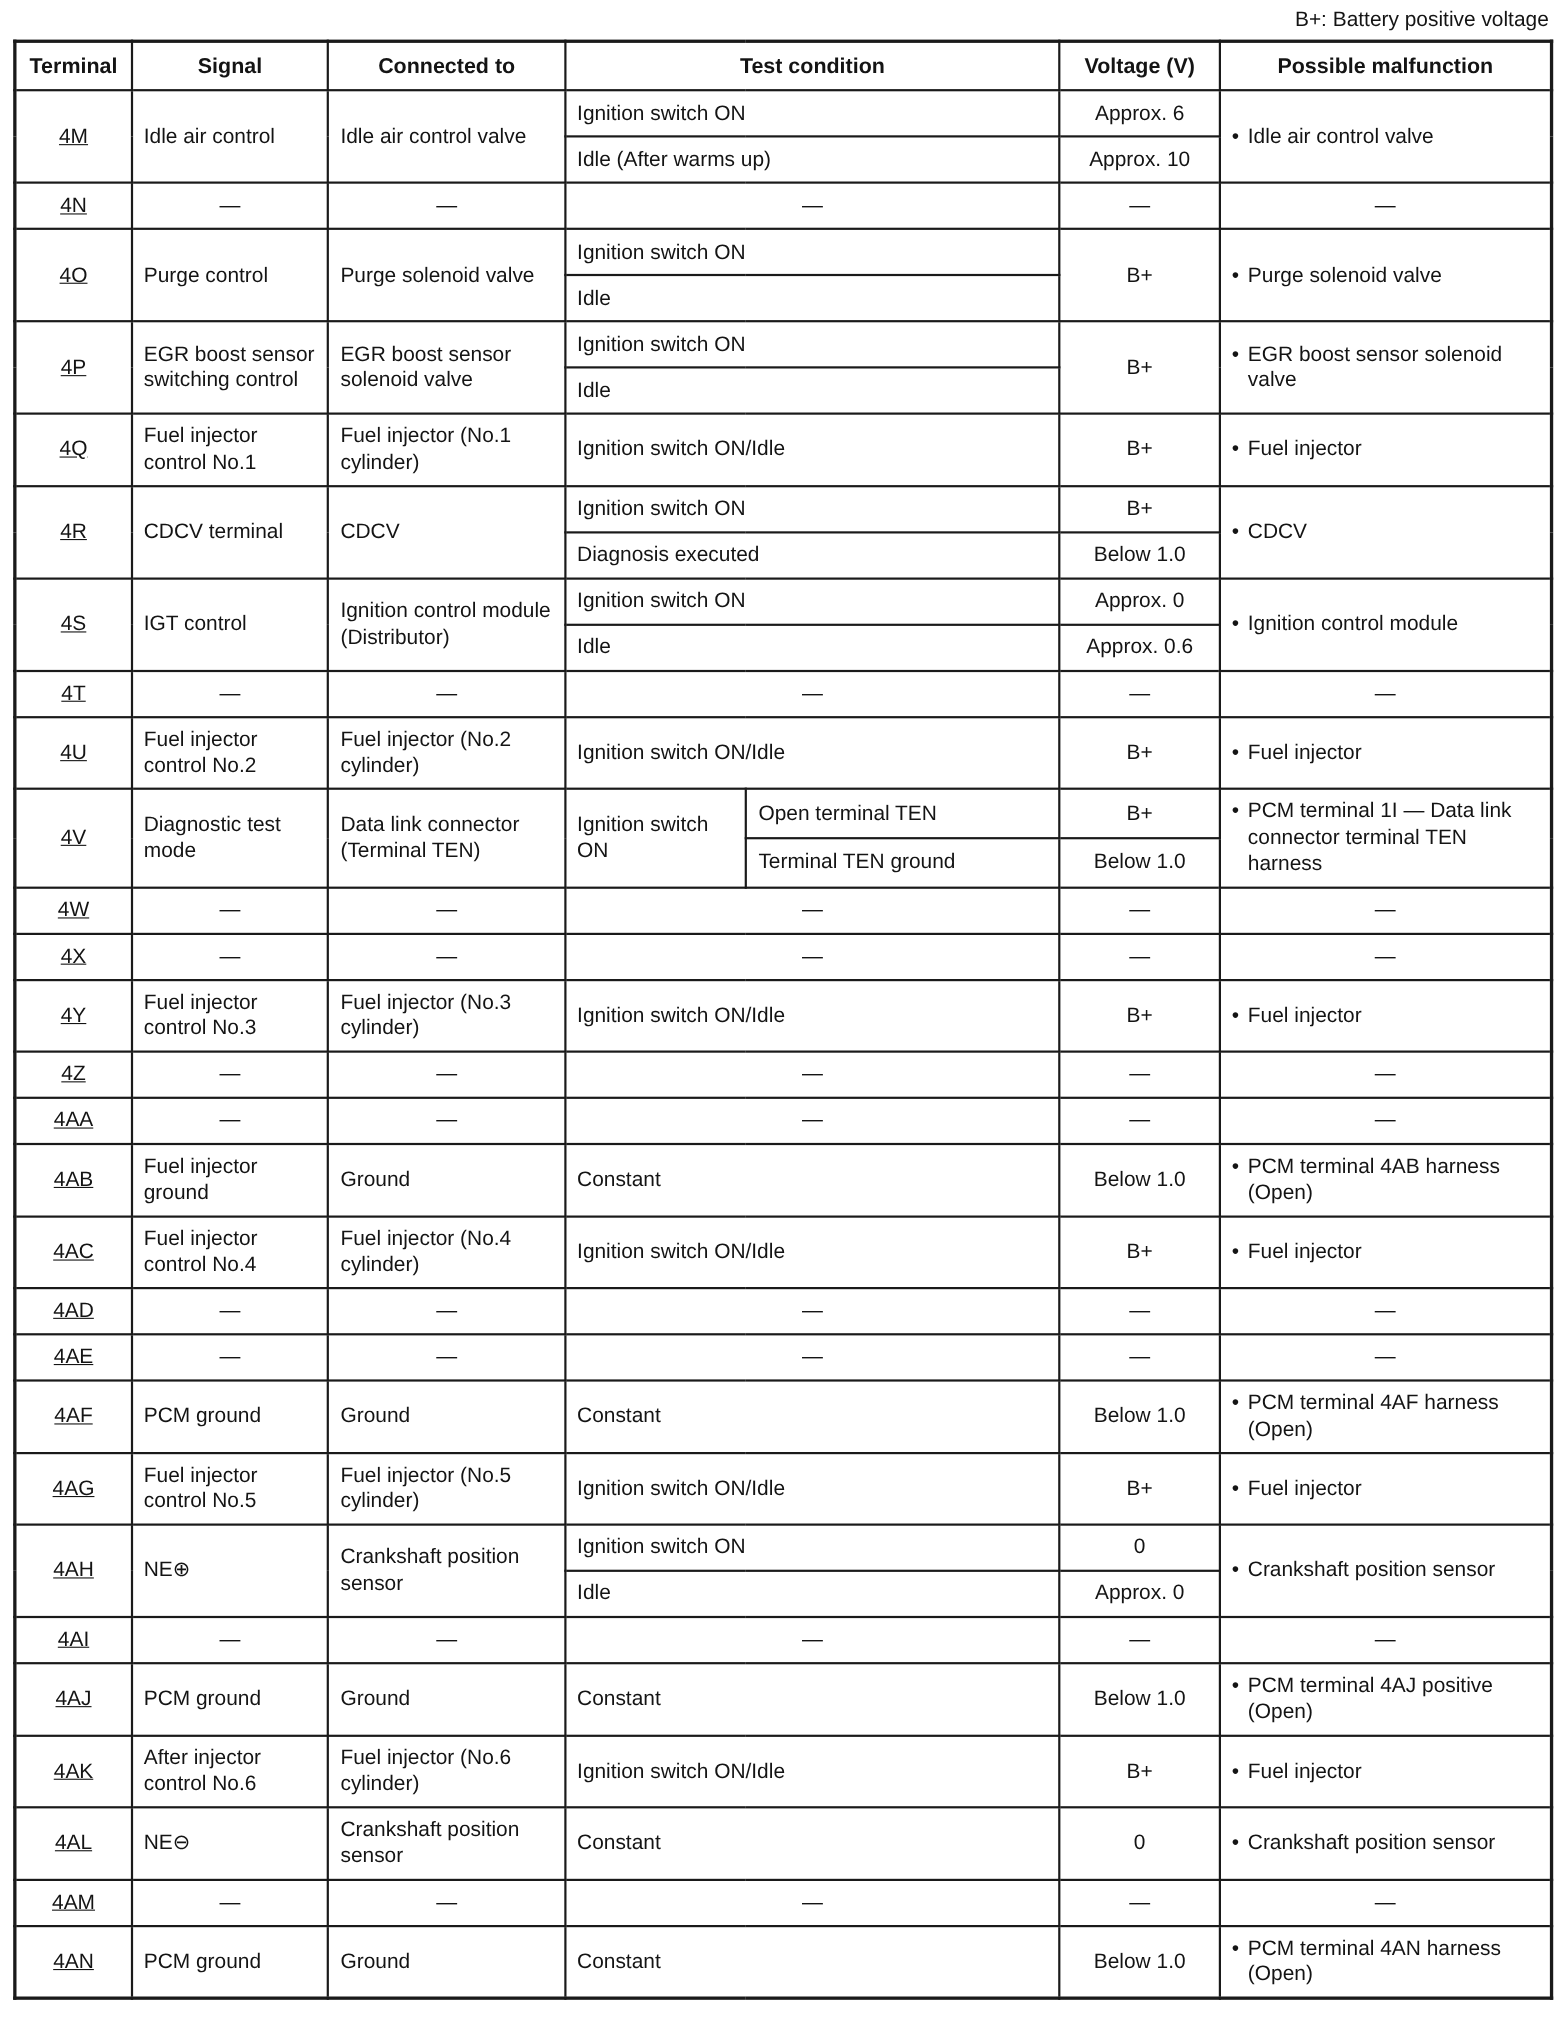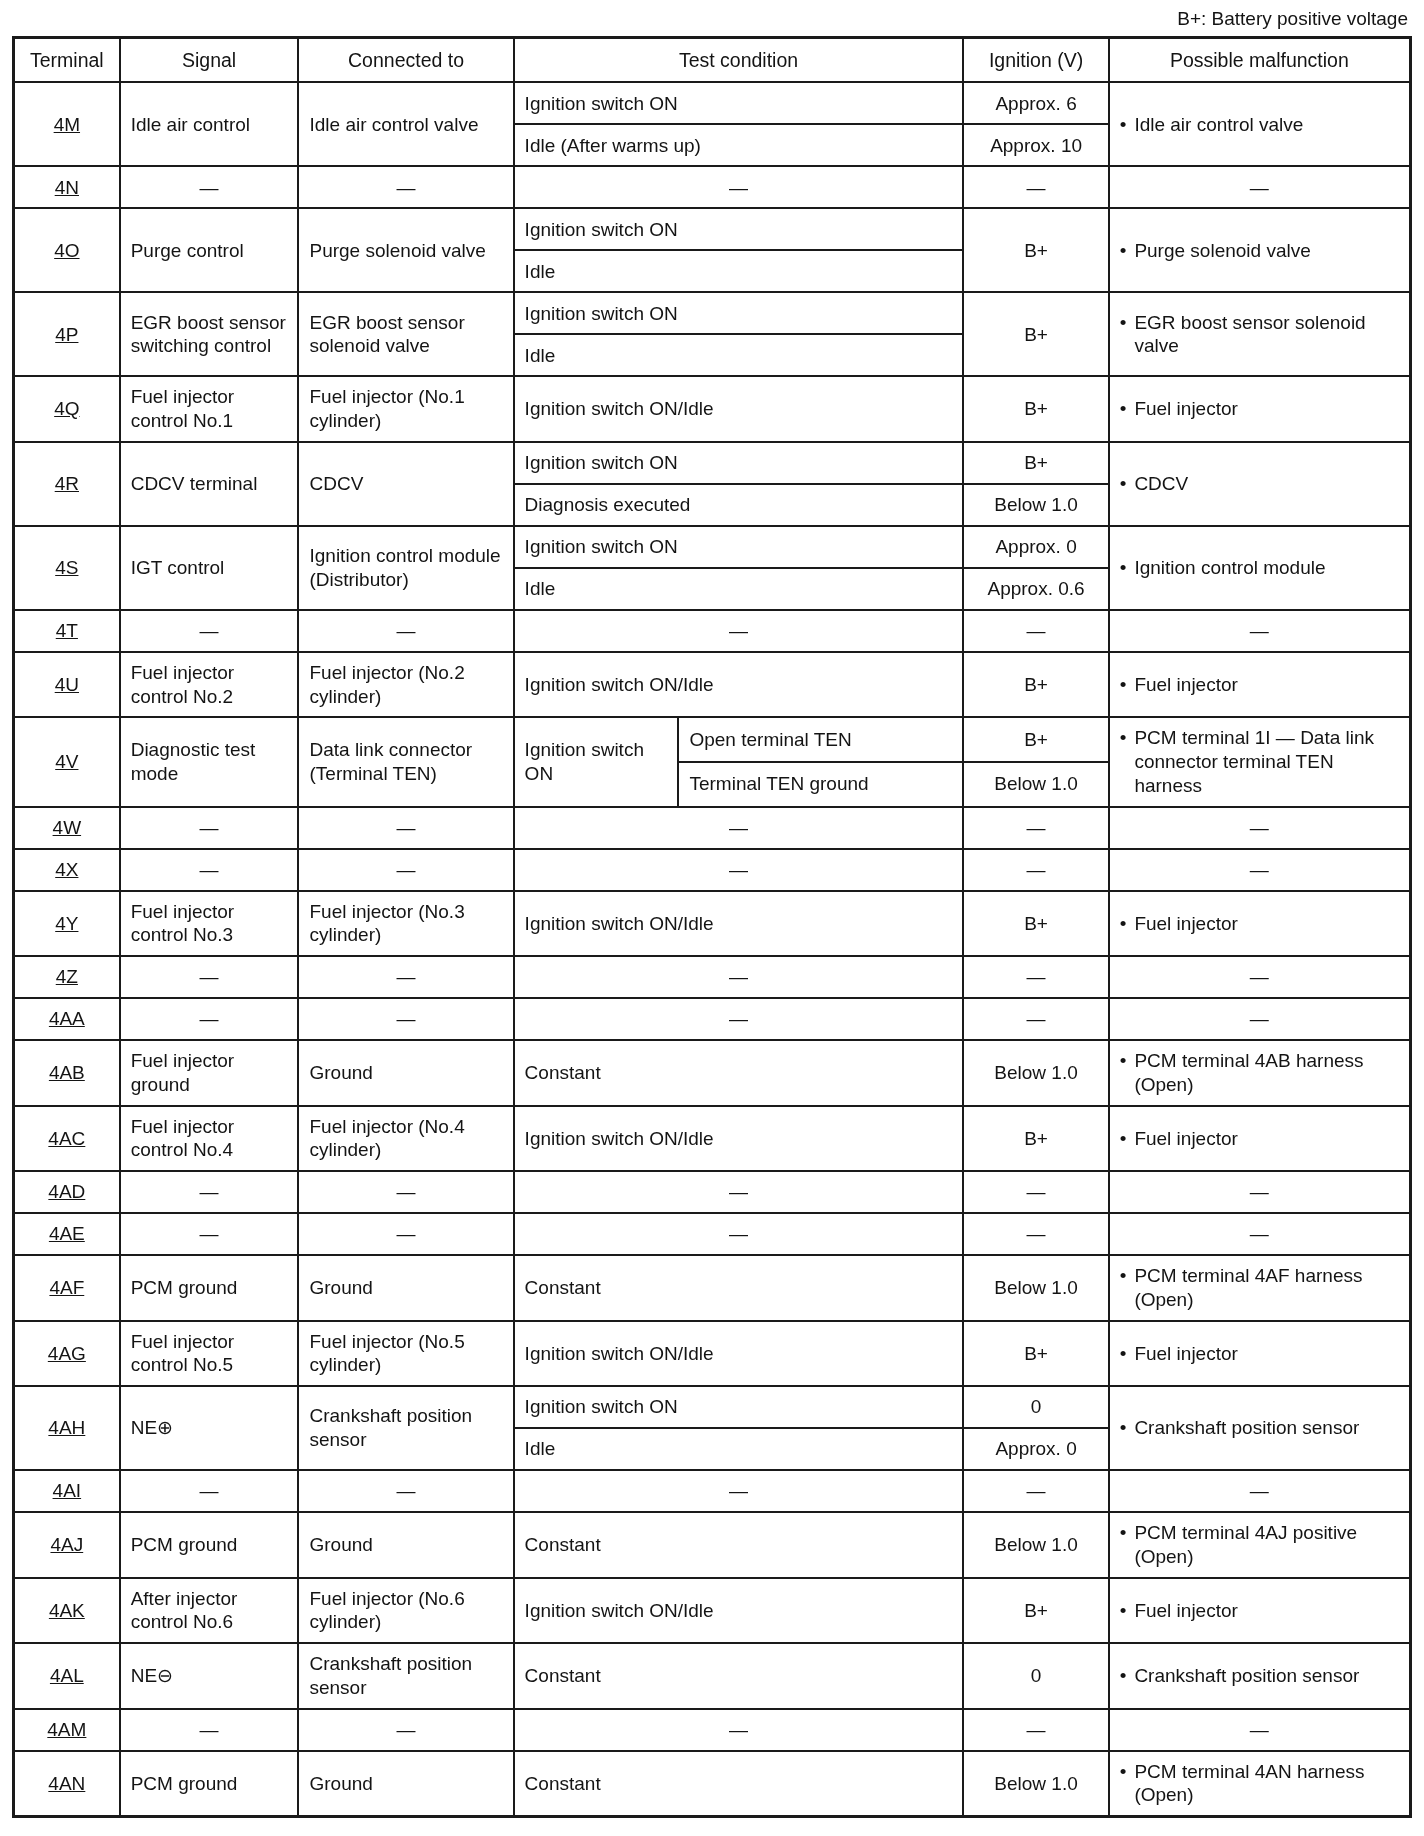--- a/index.html
+++ b/index.html
@@ -31,21 +31,21 @@
   th, td {
     border: 2px solid #1a1a1a;
     padding: 8px 10px;
     font-size: 19px;
     line-height: 1.25;
     vertical-align: middle;
     height: 42px;
     overflow-wrap: break-word;
   }
   th {
-    font-weight: normal;
+    font-weight: bold;
     text-align: center;
     font-size: 19.5px;
     padding: 9px 6px;
   }
   td.c-center { text-align: center; }
   td.c-terminal { text-align: center; text-decoration: underline; }
   .bullet-item {
     display: flex;
     align-items: flex-start;
     gap: 8px;
@@ -69,21 +69,21 @@
       <col style="width:20.4%">
       <col style="width:10.4%">
       <col style="width:21.6%">
     </colgroup>
     <thead>
       <tr>
         <th>Terminal</th>
         <th>Signal</th>
         <th>Connected to</th>
         <th colspan="2">Test condition</th>
-        <th>Ignition (V)</th>
+        <th>Voltage (V)</th>
         <th>Possible malfunction</th>
       </tr>
     </thead>
     <tbody>
         <tr>
           <td rowspan="2" class="c-terminal">4M</td>
           <td rowspan="2">Idle air control</td>
           <td rowspan="2">Idle air control valve</td>
           <td colspan="2">Ignition switch ON</td>
           <td class="c-center">Approx. 6</td>

